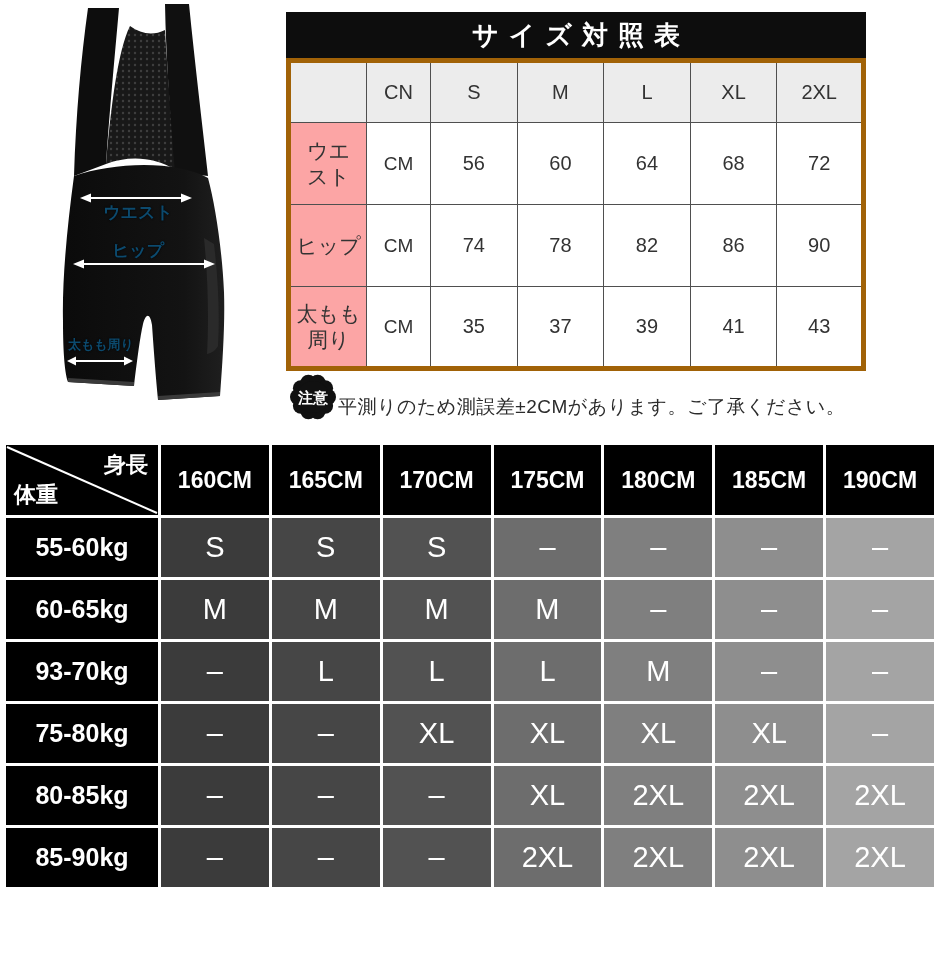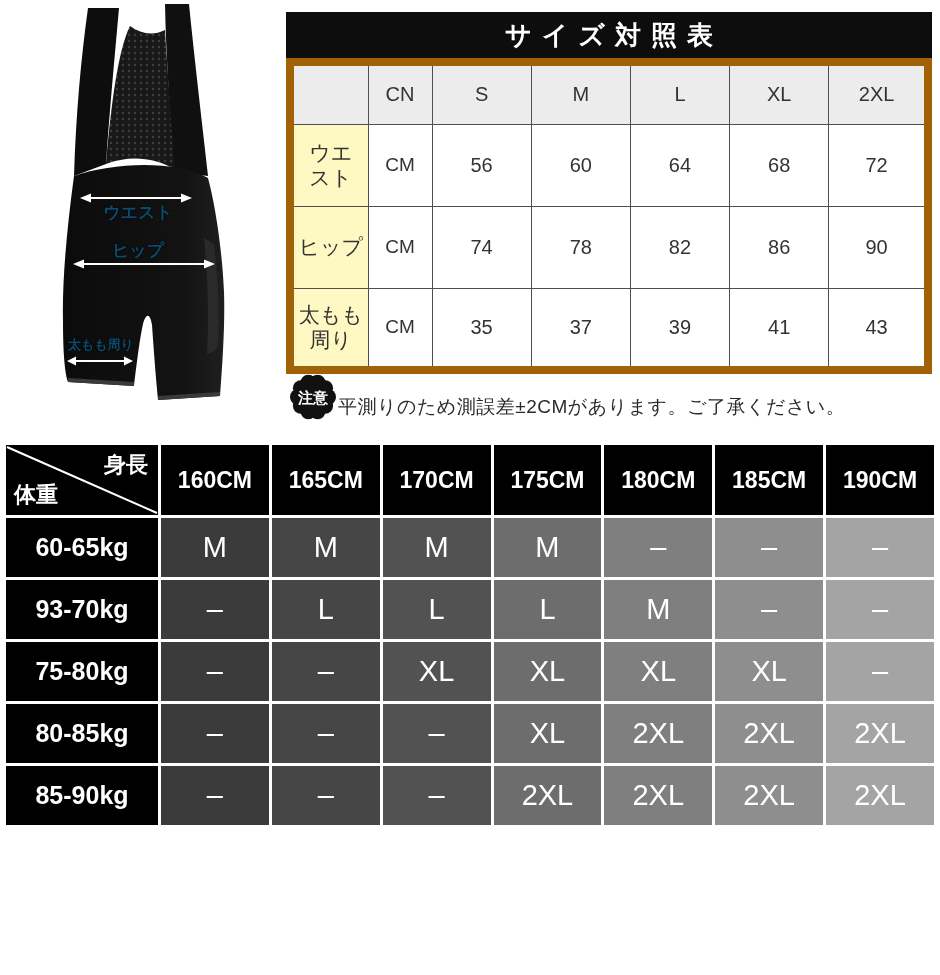--- a/index.html
+++ b/index.html
@@ -13,30 +13,30 @@
     text-shadow:0 0 2px #000;white-space:nowrap;}
   .lbl-waist{left:78px;top:199px;width:84px;font-size:17px;}
   .lbl-hip{left:80px;top:237px;width:80px;font-size:17px;}
   .lbl-thigh{left:50px;top:334px;width:64px;font-size:13px;}
   .measure-arrow{position:absolute;height:12px;}
   .arr-waist{left:62px;top:190px;width:112px;}
   .arr-hip{left:55px;top:256px;width:142px;}
   .arr-thigh{left:49px;top:353px;width:66px;}
 
   
-  .size-panel{position:absolute;left:286px;top:12px;width:646px;}
+  .size-panel{position:absolute;left:286px;top:12px;width:580px;}
   .size-title{height:46px;line-height:46px;background:#0d0d0d;color:#ffffff;
     font-size:26px;font-weight:bold;text-align:center;letter-spacing:10px;text-indent:10px;}
   table.size{width:100%;border-collapse:collapse;table-layout:fixed;color:#333333;
-    border:8px solid #a16207;}
+    border:5px solid #a16207;}
   table.size th,table.size td{border:1px solid #4f4f4f;text-align:center;vertical-align:middle;padding:0;}
   table.size thead tr{height:62px;}
   table.size tbody tr{height:82px;}
   table.size thead th{background:#ececec;font-weight:normal;font-size:20px;}
-  td.slabel{background:#fef9c3;font-size:21px;line-height:1.2;white-space:pre-line;}
+  td.slabel{background:#fca5a5;font-size:21px;line-height:1.2;white-space:pre-line;}
   td.sunit{font-size:19px;background:#ffffff;}
   td.sval{font-size:20px;background:#ffffff;}
 
   
   .note{position:absolute;left:290px;top:374px;display:flex;align-items:flex-end;}
   .note-badge{width:46px;height:46px;flex:0 0 46px;}
   .note-text{margin-left:2px;font-size:19px;color:#2b2b2b;letter-spacing:0.5px;}
 
   
   .fit-panel{position:absolute;left:3px;top:442px;width:934px;}
@@ -208,20 +208,30 @@
           <th class="hcol">165CM</th>
           <th class="hcol">170CM</th>
           <th class="hcol">175CM</th>
           <th class="hcol">180CM</th>
           <th class="hcol">185CM</th>
           <th class="hcol">190CM</th>
         </tr>
       </thead>
       <tbody>
         <tr>
+          <td class="wlabel">55-60kg</td>
+          <td class="fcell" style="background-color: rgb(59, 59, 59);">S</td>
+          <td class="fcell" style="background-color: rgb(70, 70, 70);">S</td>
+          <td class="fcell" style="background-color: rgb(82, 82, 82);">S</td>
+          <td class="fcell" style="background-color: rgb(109, 109, 109);">–</td>
+          <td class="fcell" style="background-color: rgb(127, 127, 127);">–</td>
+          <td class="fcell" style="background-color: rgb(142, 142, 142);">–</td>
+          <td class="fcell" style="background-color: rgb(164, 164, 164);">–</td>
+        </tr>
+        <tr>
           <td class="wlabel">60-65kg</td>
           <td class="fcell" style="background-color: rgb(59, 59, 59);">M</td>
           <td class="fcell" style="background-color: rgb(70, 70, 70);">M</td>
           <td class="fcell" style="background-color: rgb(82, 82, 82);">M</td>
           <td class="fcell" style="background-color: rgb(109, 109, 109);">M</td>
           <td class="fcell" style="background-color: rgb(127, 127, 127);">–</td>
           <td class="fcell" style="background-color: rgb(142, 142, 142);">–</td>
           <td class="fcell" style="background-color: rgb(164, 164, 164);">–</td>
         </tr>
         <tr>

